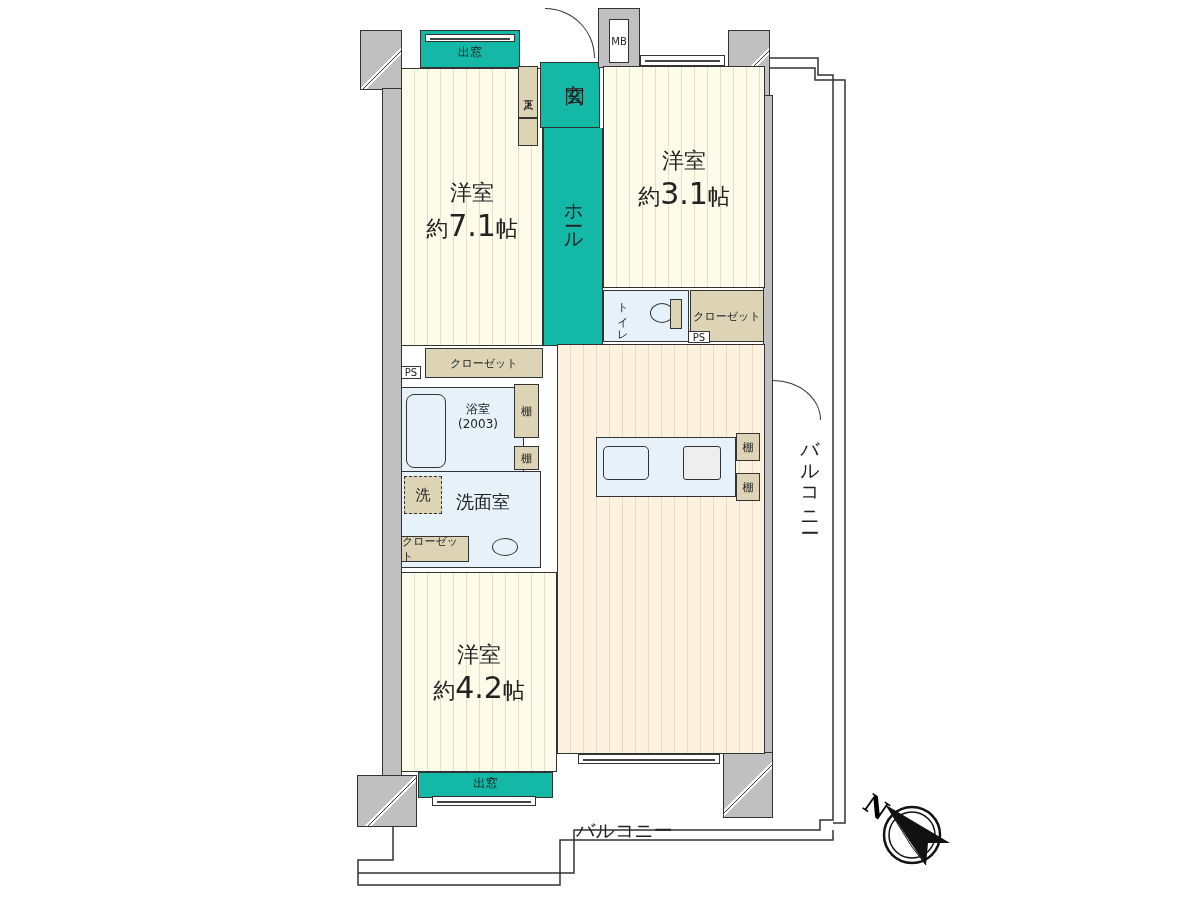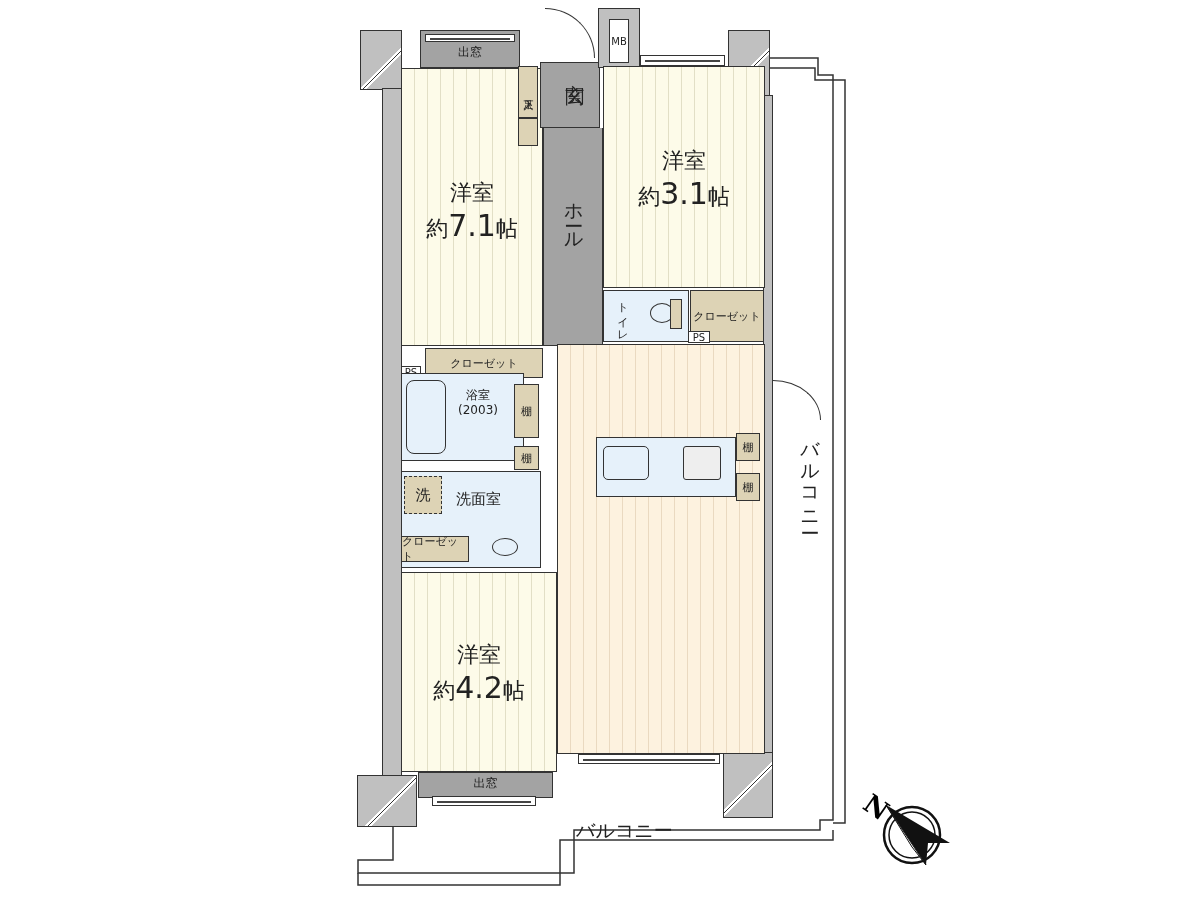--- a/index.html
+++ b/index.html
@@ -1,20 +1,20 @@
 <!DOCTYPE html>
 <html><head>
 <meta charset="utf-8">
 <style>
   html,body{margin:0;padding:0;background:#ffffff;}
   body{width:1200px;height:900px;position:relative;overflow:hidden;font-family:"DejaVu Sans",sans-serif;color:#222;}
   .abs{position:absolute;box-sizing:border-box;}
   .room-y{background:#fdfbe9;background-image:repeating-linear-gradient(90deg,transparent 0 12px,#e2dfc6 12px 13px);}
   .room-ldk{background:#fdf2df;background-image:repeating-linear-gradient(90deg,transparent 0 12px,#ead9c0 12px 13px);}
-  .room-w{background:#a3a3a3;}
+  .room-w{background:#14b8a6;}
   .room-b{background:#e6f1fa;}
   .wall{background:#c0c0c0;border:1.5px solid #333;}
   .wall-hatch{background:#c0c0c0 repeating-linear-gradient(135deg,transparent 0 40px,#fff 40px 42px,#333 42px 43px,#fff 43px 45px,transparent 45px 100px);border:1.5px solid #333;}
   .closet{background:#ddd3b5;border:1.5px solid #333;display:flex;align-items:center;justify-content:center;font-size:11px;color:#222;}
   .label{display:flex;flex-direction:column;align-items:center;justify-content:center;text-align:center;line-height:1.25;color:#222;}
   .big{font-size:22px;}
   .area-num{font-size:30px;}
   .small{font-size:12px;}
   .vert{writing-mode:vertical-rl;text-orientation:upright;letter-spacing:4px;}
   .door{border:1.5px solid #333;border-radius:0 100% 0 0;border-left:none;border-bottom:none;background:transparent;}
@@ -77,33 +77,33 @@
   <div class="abs vert" style="left:10px;top:4px;font-size:11px;letter-spacing:1px;">トイレ</div>
   <div class="abs" style="left:46px;top:12px;width:24px;height:20px;border:1.5px solid #333;border-radius:50%;"></div>
   <div class="abs closet" style="left:66px;top:8px;width:12px;height:30px;"></div>
 </div>
 <div class="abs closet" style="left:690px;top:290px;width:74px;height:52px;">クローゼット</div>
 <div class="abs ps" style="left:688px;top:331px;width:22px;height:12px;">PS</div>
 
 <div class="abs closet" style="left:425px;top:348px;width:118px;height:30px;">クローゼット</div>
 <div class="abs ps" style="left:401px;top:366px;width:20px;height:13px;">PS</div>
 
-<div class="abs room-b" style="left:401px;top:373px;width:123px;height:88px;border:1.5px solid #333;">
+<div class="abs room-b" style="left:401px;top:387px;width:123px;height:88px;border:1.5px solid #333;">
   <div class="abs" style="left:4px;top:6px;width:40px;height:74px;border:1.5px solid #333;border-radius:8px;"></div>
   <div class="abs label small" style="left:46px;top:14px;width:60px;">
     <span>浴室</span>
     <span>(2003)</span>
   </div>
 </div>
 <div class="abs closet" style="left:514px;top:384px;width:25px;height:54px;">棚</div>
 <div class="abs closet" style="left:514px;top:446px;width:25px;height:24px;">棚</div>
 
 <div class="abs room-b" style="left:401px;top:471px;width:140px;height:97px;border:1.5px solid #333;">
   <div class="abs closet" style="left:2px;top:4px;width:38px;height:38px;border-style:dashed;font-size:15px;">洗</div>
-  <div class="abs" style="left:54px;top:18px;font-size:15px;">洗面室</div>
+  <div class="abs" style="left:54px;top:18px;font-size:18px;">洗面室</div>
   <div class="abs" style="left:90px;top:66px;width:26px;height:18px;border:1.5px solid #333;border-radius:50%;"></div>
 </div>
 <div class="abs closet" style="left:401px;top:536px;width:68px;height:26px;">クローゼット</div>
 
 <div class="abs room-y" style="left:401px;top:572px;width:156px;height:200px;border:1.5px solid #333;">
   <div class="abs label" style="left:0;top:68px;width:154px;">
     <span class="big">洋室</span>
     <span><span class="big">約</span><span class="area-num">4.2</span><span class="big">帖</span></span>
   </div>
 </div>

